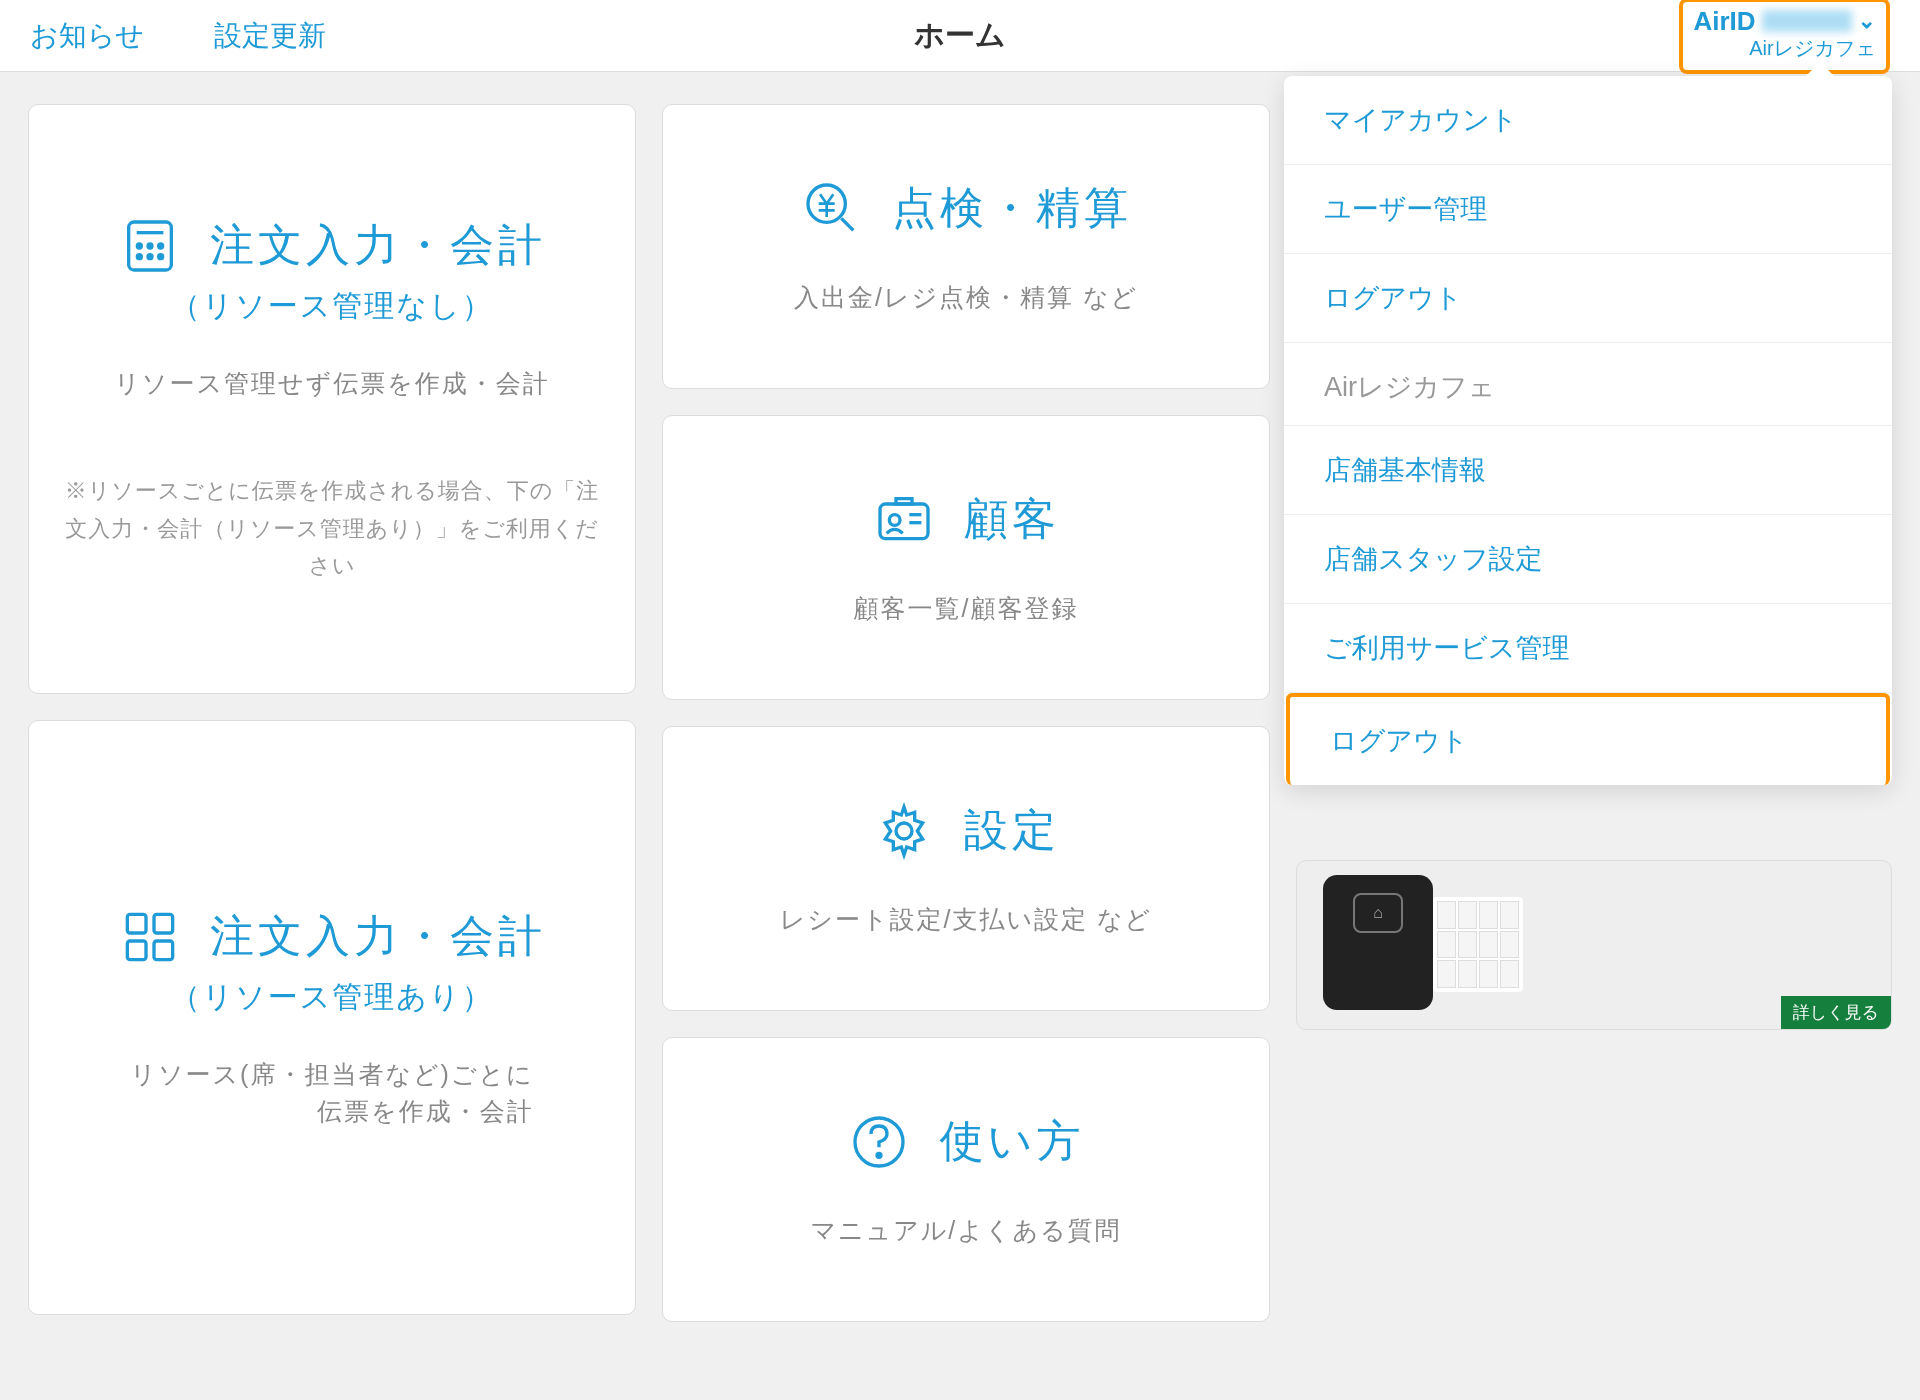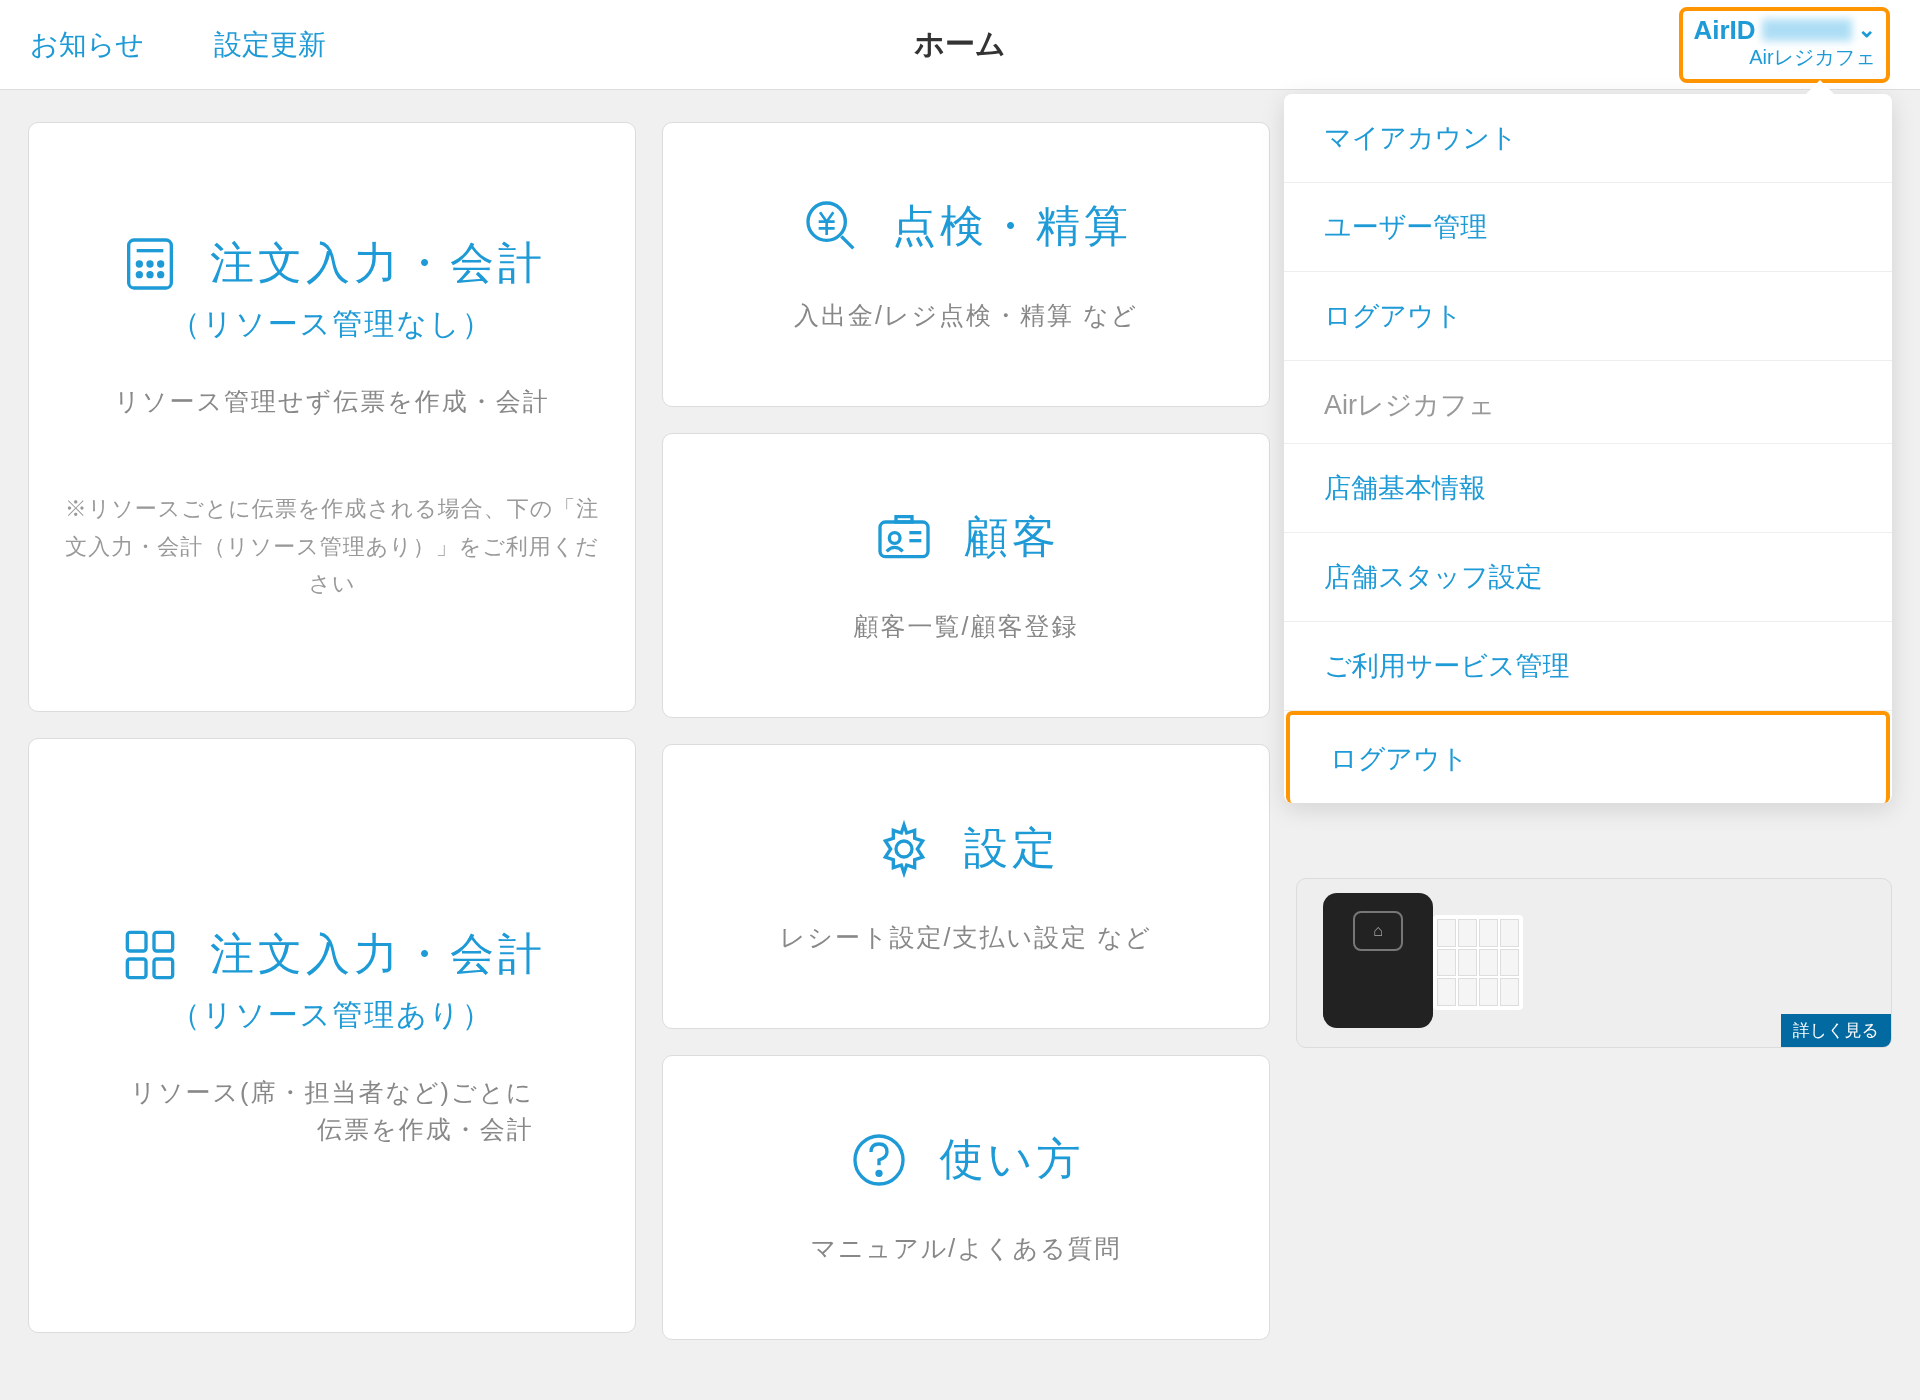--- a/index.html
+++ b/index.html
@@ -1,18 +1,18 @@
 <!DOCTYPE html>
 <html><head>
   <meta charset="utf-8">
   <style>
     * { box-sizing: border-box; margin: 0; padding: 0; }
     html, body { width: 1920px; height: 1400px; font-family: -apple-system, 'Hiragino Sans', 'Hiragino Kaku Gothic ProN', Meiryo, sans-serif; background: #f0f0f0; overflow: hidden; }
     
-    .header { background: #fff; height: 90px; display: flex; align-items: center; justify-content: space-between; padding: 0 30px; border-bottom: 1px solid #ddd; position: relative; gap: 12px; }
+    .header { background: #fff; height: 72px; display: flex; align-items: center; justify-content: space-between; padding: 0 30px; border-bottom: 1px solid #ddd; position: relative; gap: 12px; }
     .header-left { display: flex; gap: 70px; align-items: center; }
     .header-btn { color: #1e9ad6; font-size: 28px; cursor: pointer; }
     .header-title { color: #333; font-size: 30px; font-weight: 600; position: absolute; left: 50%; transform: translateX(-50%); }
     .header-right { display: flex; flex-direction: column; align-items: flex-end; border: 4px solid #ff9500; border-radius: 8px; padding: 4px 10px 8px 10px; }
     .airid-row { display: flex; align-items: center; gap: 6px; color: #1e9ad6; font-size: 26px; font-weight: 600; cursor: pointer; }
     .airid-blur { filter: blur(4px); color: #1e9ad6; opacity: 0.7; width: 90px; height: 22px; background: linear-gradient(90deg,#8acff0,#8acff0); display:inline-block; }
     .chevron-down { color:#1e9ad6; font-size: 22px; }
     .store-sub { color: #1e9ad6; font-size: 20px; margin-top: -2px; }
     
     .content { display: flex; padding: 32px 28px; gap: 26px; height: calc(1400px - 90px); }
@@ -36,21 +36,21 @@
     .icon svg { stroke: #1e9ad6; fill: none; stroke-width: 2.5; }
 
     .promo-card { background: #eee; border: 1px solid #dcdcdc; border-radius: 10px; position: relative; height: 170px; padding: 14px 16px; display: flex; }
     .promo-left { flex: 1; }
     .promo-text { color: #888; font-size: 22px; line-height: 1.4; }
     .promo-badge { margin-top: 10px; border: 1px solid #bbb; border-radius: 20px; padding: 4px 14px; color:#888; font-size:19px; display:inline-block; background:#f5f5f5; }
     .card-reader { background:#222; width: 110px; height: 135px; border-radius: 14px; display:flex; flex-direction:column; align-items:center; padding-top:18px; flex-shrink:0; margin-left: 10px; }
     .card-reader-screen { width: 50px; height: 40px; border: 2px solid #777; border-radius: 8px; display:flex; align-items:center; justify-content:center; color:#aaa; }
     .keypad { width:90px; background:#fff; border-radius:4px; display:grid; grid-template-columns:repeat(4,1fr); grid-template-rows:repeat(3,1fr); gap:2px; padding:4px; flex-shrink:0; height:95px; margin-top:22px; }
     .keypad div{ background:#f5f5f5; border:1px solid #ddd; }
-    .promo-corner { position:absolute; bottom:0; right:0; background:#0369a1; color:#fff; font-size:17px; padding: 5px 12px; border-radius: 0 0 8px 0; }
+    .promo-corner { position:absolute; bottom:0; right:0; background:#15803d; color:#fff; font-size:17px; padding: 5px 12px; border-radius: 0 0 8px 0; }
 
     .dropdown-panel { position: absolute; top: -28px; right: 0; width: 608px; background: #fff; border-radius: 8px; box-shadow: 0 6px 24px rgba(0,0,0,0.12); z-index: 10; }
     .dropdown-arrow { position:absolute; top:-14px; right:56px; width:0; height:0; border-left:16px solid transparent; border-right:16px solid transparent; border-bottom:16px solid #fff; }
     .dd-item { padding: 26px 40px; border-bottom: 1px solid #eee; color: #1e9ad6; font-size: 27px; cursor: pointer; }
     .dd-section { padding: 26px 40px 20px; color: #999; font-size: 27px; border-bottom: 1px solid #eee; background:#fff; }
     .dd-item.highlight { border: 4px solid #ff9500; border-radius: 6px; margin: 0 2px; border-bottom: 4px solid #ff9500; }
     .dd-item:last-child { border-bottom: none; }
   </style>
 </head>
 <body>

